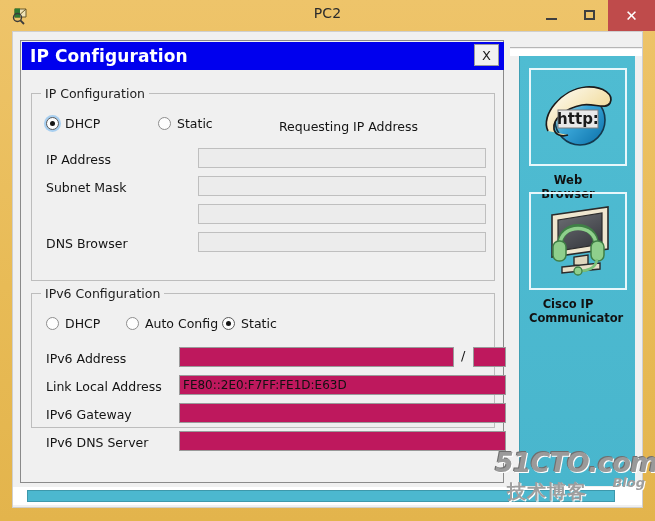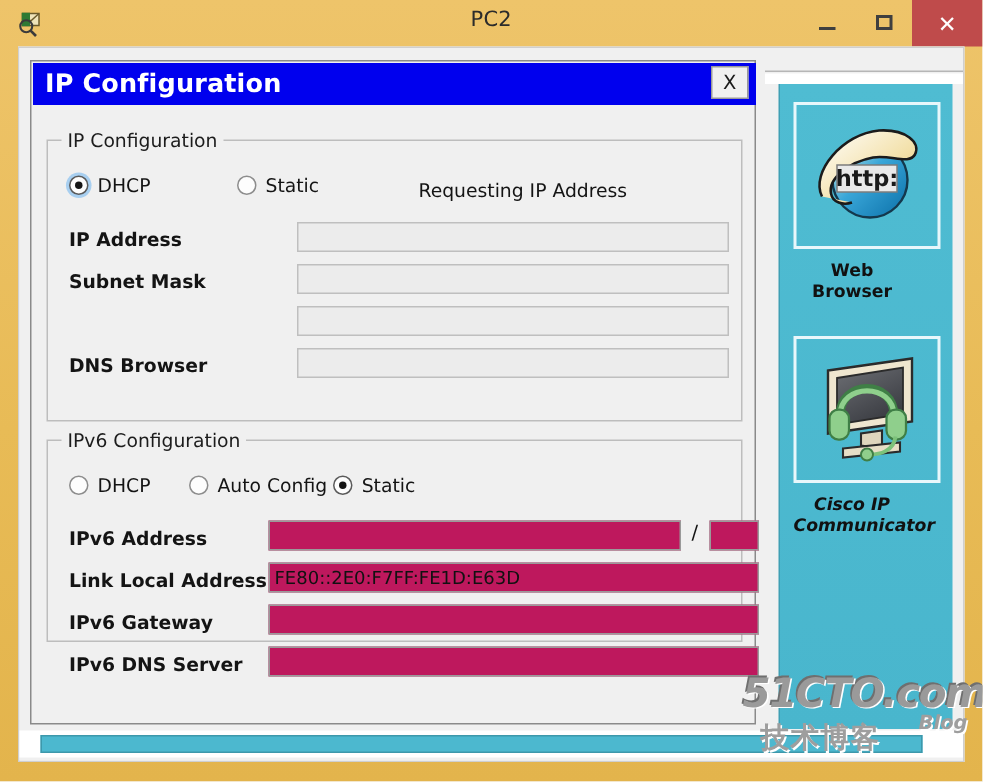--- a/index.html
+++ b/index.html
@@ -109,21 +109,21 @@
     box-shadow: 0 0 0 2px #a8cff0;
   }
   .rlabel { font-size: 12.5px; color: #141414; margin-left: 6px; white-space: nowrap; }
 
   .status-text {
     position: absolute; font-size: 12.5px; color: #141414; white-space: nowrap;
   }
 
   
   .flabel {
-    position: absolute; font-size: 12.5px; color: #141414; white-space: nowrap; font-weight: bold;
+    position: absolute; font-size: 12.5px; color: #141414; white-space: nowrap;
   }
   .field {
     position: absolute; height: 20px;
     border: 1px solid #bfbfbf; background: #ececec;
     font-size: 12px; color: #111;
     padding: 0 3px; line-height: 18px;
     font-family: "DejaVu Sans", sans-serif;
     overflow: hidden; white-space: nowrap;
   }
   .field.white { background: #be185d; border: 1px solid #9a9a9a; }
@@ -330,21 +330,21 @@
               </defs>
               <circle cx="44" cy="45" r="25" fill="url(#gl)" stroke="#14384d" stroke-width="1.6"></circle>
               <path d="M12 56 C4 40 26 14 50 12 C68 11 78 20 74 28 C70 35 58 28 46 30 C30 33 16 44 18 54 C19 60 26 62 32 60" fill="url(#ring)" stroke="#1b1b1b" stroke-width="1.7" stroke-linejoin="round"></path>
               <rect x="22" y="35" width="40" height="18" fill="#e9e9e9" stroke="#7c7c7c" stroke-width="1"></rect>
               <text x="42" y="49" font-family="DejaVu Sans, sans-serif" font-size="15" font-weight="bold" fill="#1a1a1a" text-anchor="middle">http:</text>
             </svg>
           </div>
           <div class="app-name">Web Browser</div>
         </div>
 
-        <div class="app-tile" style="top:168px;font-style:italic;">
+        <div class="app-tile" style="top:136px;">
           <div class="app-iconbox">
             <svg width="84" height="84" viewBox="0 0 84 84">
               <defs>
                 <linearGradient id="scr" x1="0" y1="0" x2="0.6" y2="1">
                   <stop offset="0%" stop-color="#6d6f74"></stop>
                   <stop offset="100%" stop-color="#3a3c42"></stop>
                 </linearGradient>
               </defs>
 
               <path d="M16 16 L72 8 L72 50 L16 58 Z" fill="#efe6cf" stroke="#2b2b2b" stroke-width="1.6"></path>

